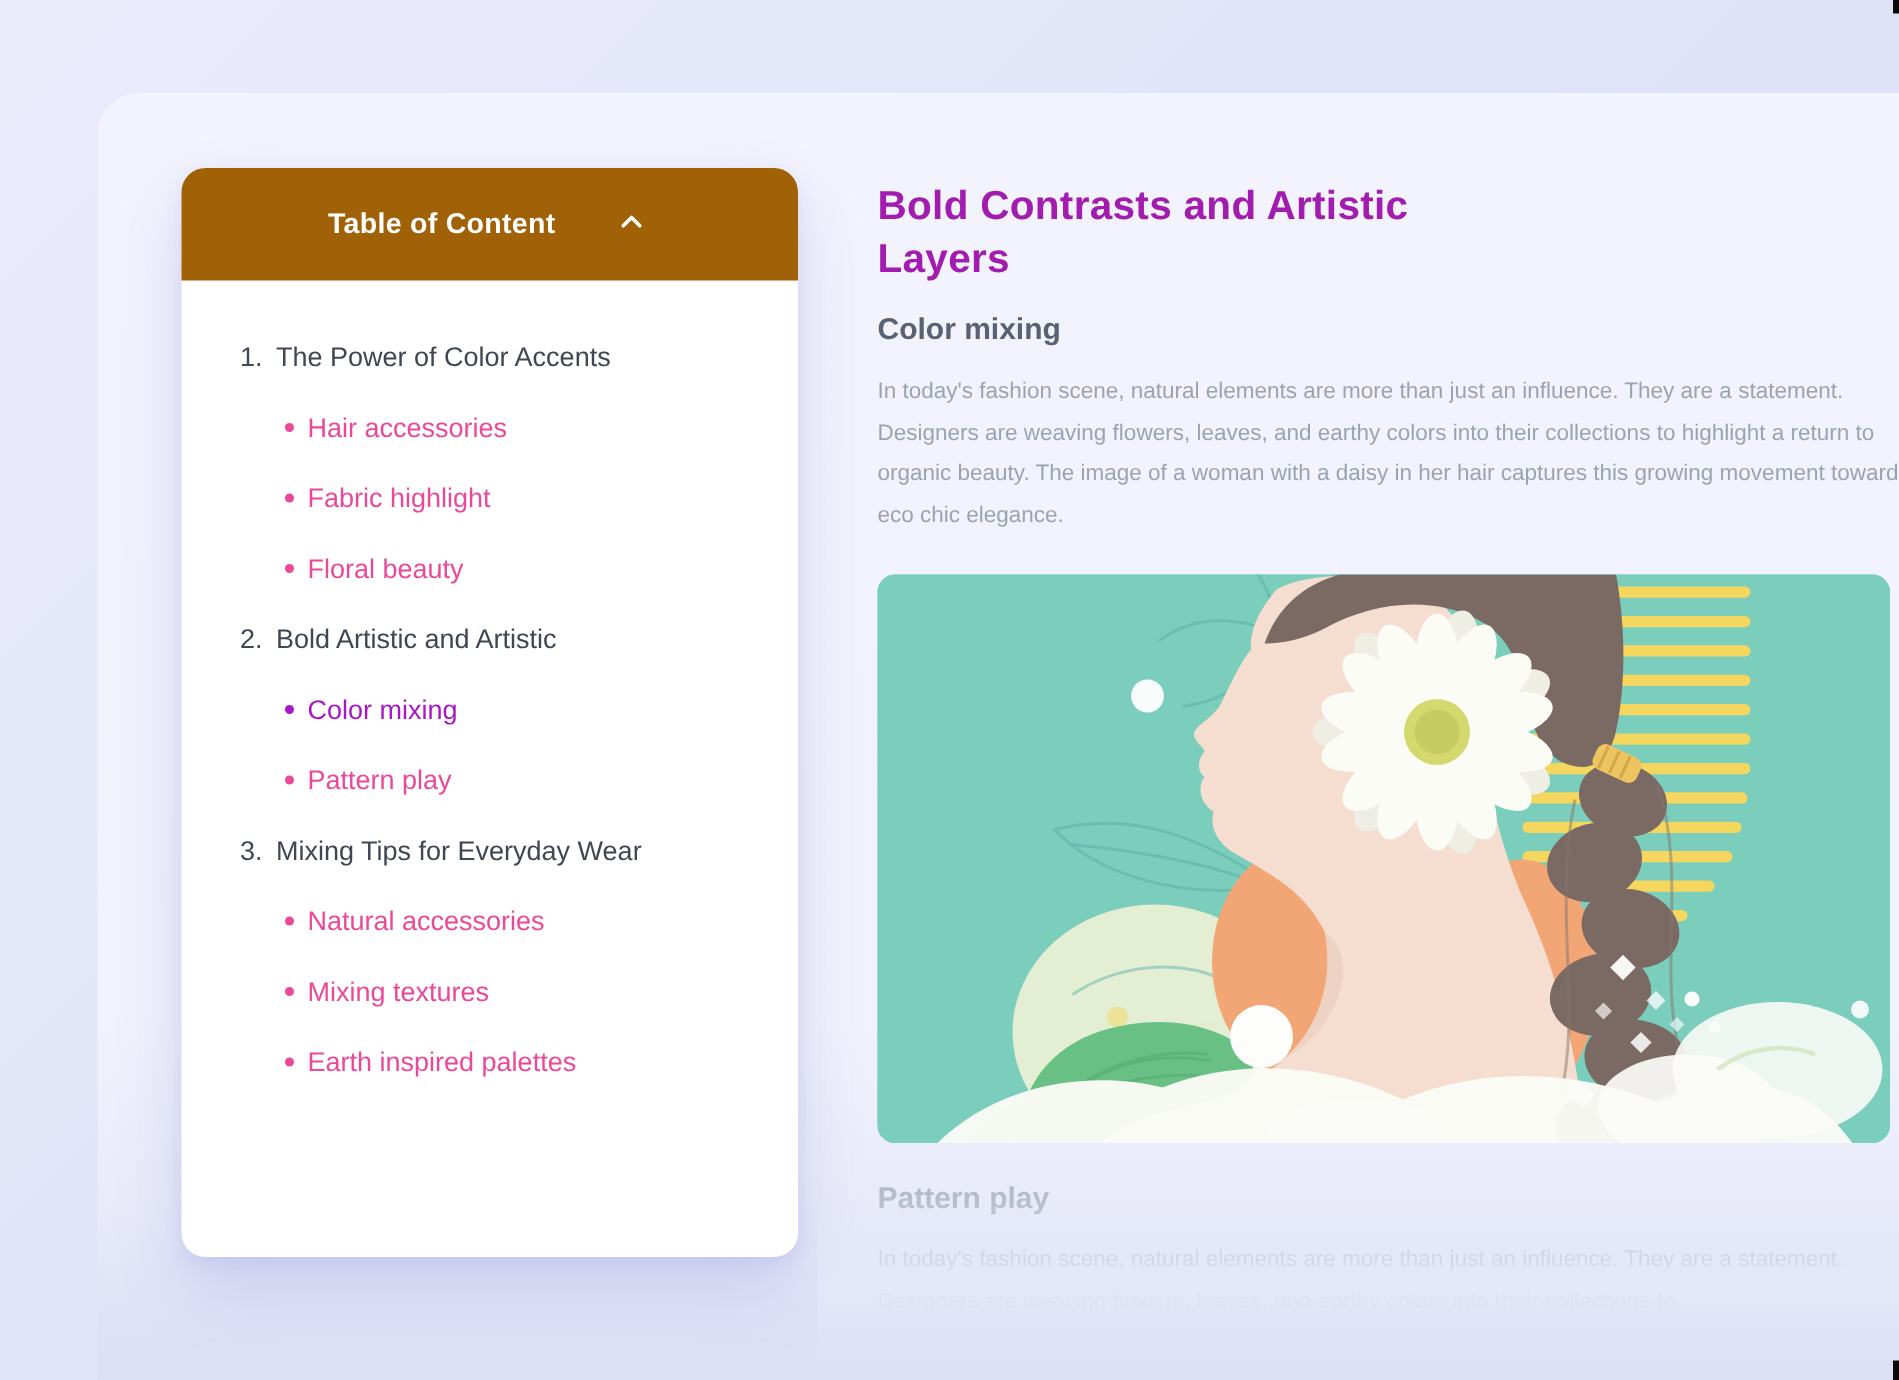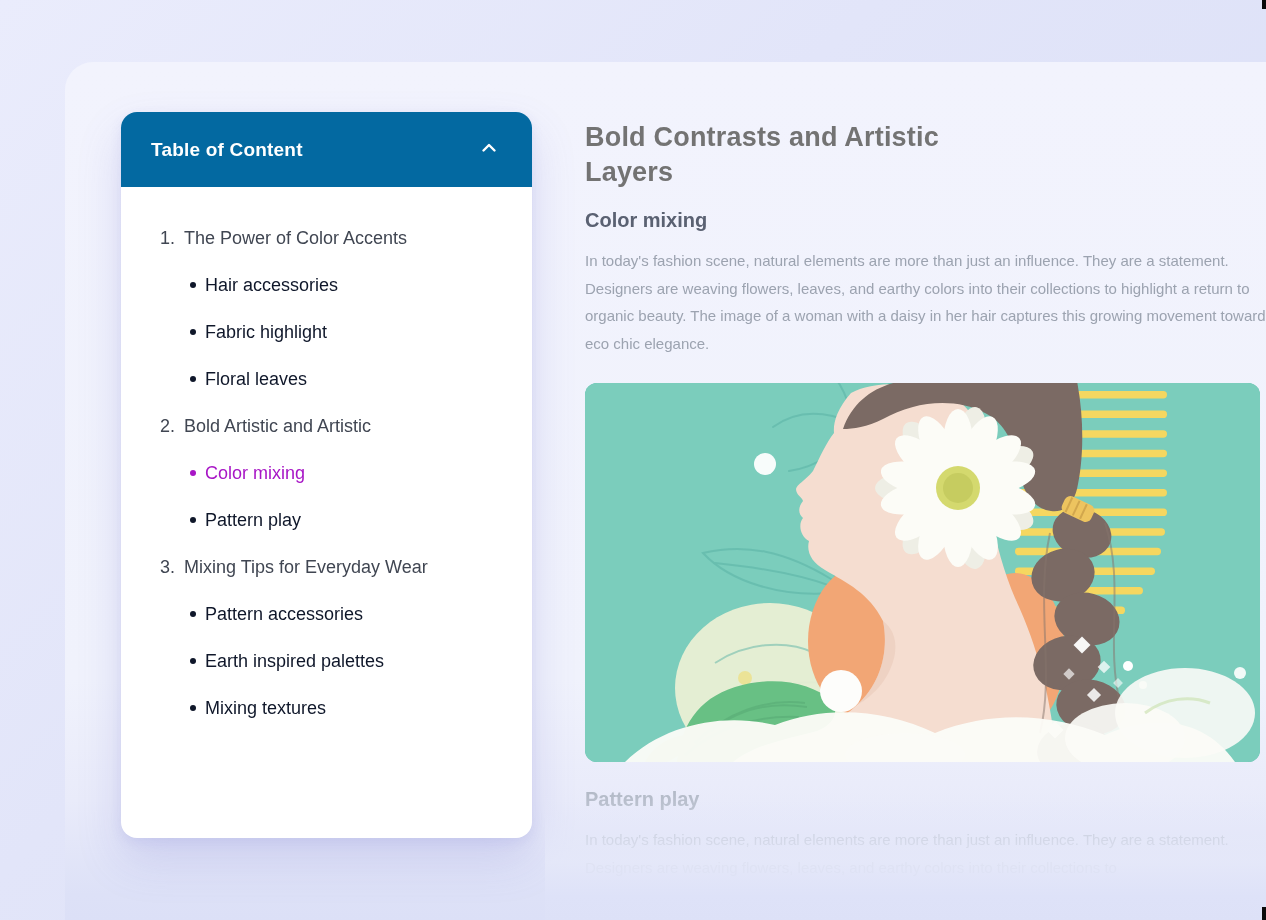--- a/index.html
+++ b/index.html
@@ -9,42 +9,42 @@
     background:linear-gradient(135deg,#eaecfc 0%,#e2e5f9 40%,#d9def6 100%); }
 
   .panel { position:absolute; left:65px; top:62px; width:1201px; height:858px;
     border-top-left-radius:28px;
     background:linear-gradient(180deg,#f2f3fd 0%,#f0f2fc 72%,#e9ebfa 86%,#dde1f7 97%,#dce0f7 100%); }
 
   
   .toc-card { position:absolute; left:121px; top:112px; width:411px; height:726px;
     background:#ffffff; border-radius:16px;
     box-shadow:0 22px 45px rgba(99,102,200,.18), 0 4px 12px rgba(99,102,200,.10); }
-  .toc-header { height:75px; background:#0369a1; border-radius:16px 16px 0 0;
-    display:flex; align-items:center; justify-content:space-between; padding:0 30px;
+  .toc-header { height:75px; background:#a16207; border-radius:16px 16px 0 0;
+    display:flex; align-items:center; justify-content:center; padding:0 30px;
     cursor:pointer;gap:38px; }
   .toc-title { color:#ffffff; font-size:19px; font-weight:700; letter-spacing:.2px; }
   .chev-btn { width:26px; height:26px; display:flex; align-items:center; justify-content:center;
     background:transparent; border:none; cursor:pointer; }
   .toc-body { padding:38px 26px 0 39px; }
   .toc-num-row { display:flex; font-size:18px; line-height:26px; color:#404652;
     margin-bottom:21px; cursor:pointer; }
   .toc-num { width:24px; flex:0 0 24px; }
   .toc-group { margin-bottom:12px; }
   .toc-sub { list-style:none; margin-left:30px; }
   .toc-sub li { display:flex; align-items:center; font-size:18px; line-height:26px;
-    color:#0f172a; margin-bottom:21px; cursor:pointer; }
+    color:#ec4899; margin-bottom:21px; cursor:pointer; }
   .dot { width:6px; height:6px; border-radius:50%; background:currentColor;
     margin-right:9px; flex:0 0 6px; }
   .toc-sub li.active { color:#a816c6; font-weight:500; }
 
   
   .article { position:absolute; left:585px; top:0; width:681px; }
   .art-title { position:absolute; top:120px; width:420px;
-    font-size:27px; line-height:35px; font-weight:700; color:#737373; letter-spacing:.2px; }
+    font-size:27px; line-height:35px; font-weight:700; color:#a21caf; letter-spacing:.2px; }
   .sec-head-1 { position:absolute; top:209px; font-size:20px; font-weight:700; color:#5a6172; }
   .sec-body-1 { position:absolute; top:247px; width:681px;
     font-size:15px; line-height:27.5px; color:#9ca3b0; }
   .figure { position:absolute; top:383px; width:675px; height:379px;
     border-radius:12px; overflow:hidden; background:#5ec2ae; }
   .figure svg { display:block; width:675px; height:379px; }
   .sec-head-2 { position:absolute; top:788px; font-size:20px; font-weight:700; color:#b3bac7; }
   .sec-body-2 { position:absolute; top:826px; width:681px; height:72px; overflow:hidden;
     font-size:15px; line-height:27.5px; color:#bac1ce; }
 
@@ -84,21 +84,21 @@
         <li>
           <span class="dot"></span>
           <span>Hair accessories</span>
           </li>
         <li>
           <span class="dot"></span>
           <span>Fabric highlight</span>
           </li>
         <li>
           <span class="dot"></span>
-          <span>Floral leaves</span>
+          <span>Floral beauty</span>
           </li>
       </ul>
     </div>
 
     <div class="toc-group">
       <div class="toc-num-row">
         <span class="toc-num">2.</span>
         <span>Bold Artistic and Artistic</span>
       </div>
       <ul class="toc-sub">
@@ -114,29 +114,29 @@
     </div>
 
     <div class="toc-group">
       <div class="toc-num-row">
         <span class="toc-num">3.</span>
         <span>Mixing Tips for Everyday Wear</span>
       </div>
       <ul class="toc-sub">
         <li>
           <span class="dot"></span>
-          <span>Pattern accessories</span>
+          <span>Natural accessories</span>
+          </li>
+        <li>
+          <span class="dot"></span>
+          <span>Mixing textures</span>
           </li>
         <li>
           <span class="dot"></span>
           <span>Earth inspired palettes</span>
-          </li>
-        <li>
-          <span class="dot"></span>
-          <span>Mixing textures</span>
           </li>
       </ul>
     </div>
 
   </div>
 </div>
 
 <div class="article">
   <h1 class="art-title">Bold Contrasts and Artistic Layers</h1>
   <h2 class="sec-head-1">Color mixing</h2>

